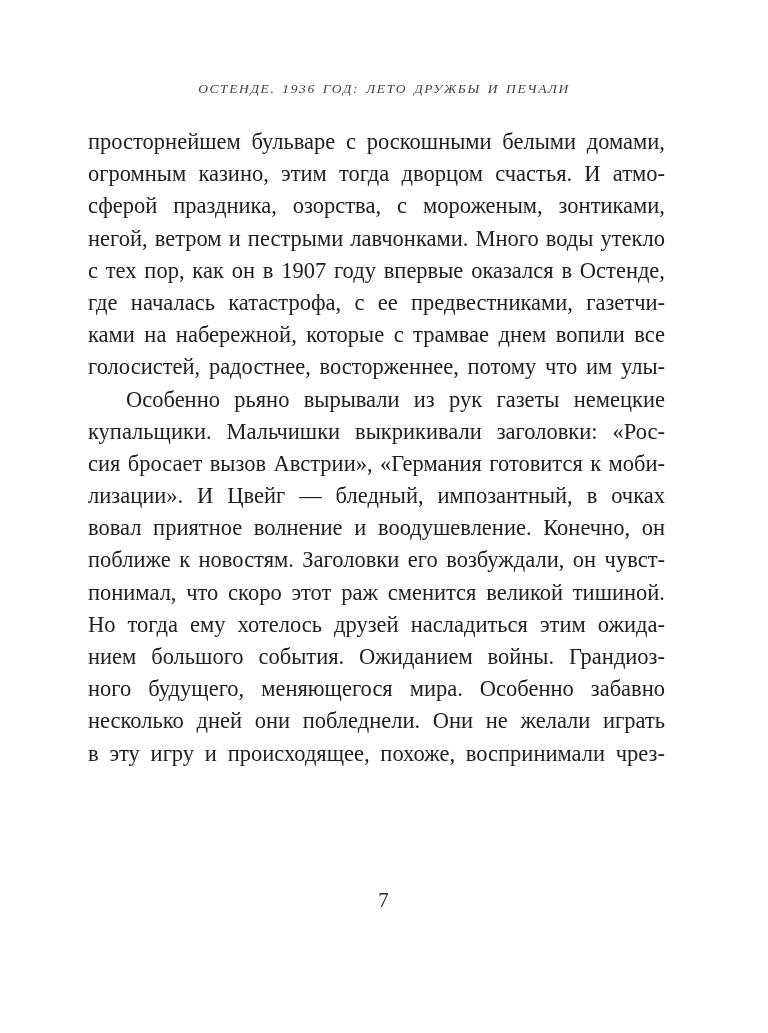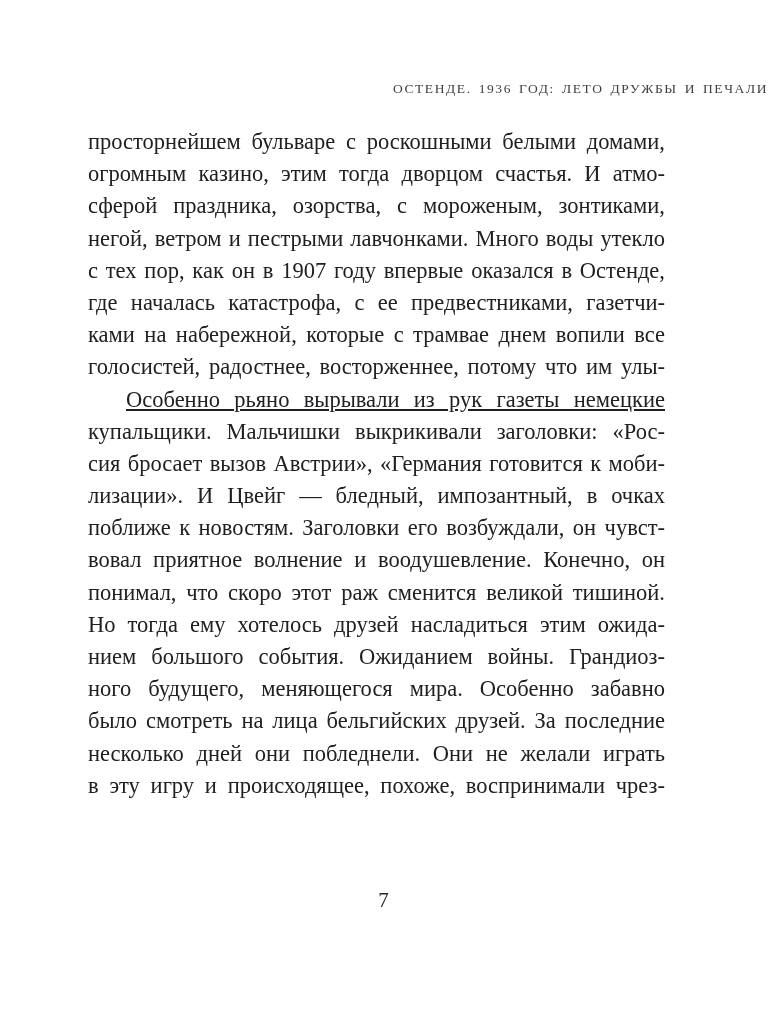--- a/index.html
+++ b/index.html
@@ -13,25 +13,26 @@
     height: 1033px;
     overflow: hidden;
     background: var(--bg, #ffffff);
     font-family: "Liberation Serif", serif;
   }
   .running-header {
     position: absolute;
     top: 81px;
     left: 0;
     width: 768px;
-    text-align: right;
+    text-align: center;
     font-size: 13.5px;
     letter-spacing: 1.6px;
     word-spacing: 2px;
     color: var(--header-color, #3f4044);
+    font-style: italic;
   }
   .text-block {
     position: absolute;
     top: 126px;
     left: 88px;
     width: 577px;
     font-size: 22.5px;
     color: var(--body-color, #202024);
   }
   .line {
@@ -39,21 +40,20 @@
     line-height: 32.2px;
     text-align: justify;
     text-align-last: justify;
     white-space: normal;
   }
   .line.para-end {
     text-align-last: left;
   }
   .line.indent {
     text-indent: 38px;
-    text-decoration: underline;
   }
   .page-number {
     position: absolute;
     top: 888px;
     left: 95px;
     width: 577px;
     text-align: center;
     font-size: 21px;
     color: var(--pagenum-color, #27272b);
   }
@@ -70,25 +70,24 @@
       <div class="line">сферой праздника, озорства, с мороженым, зонтиками,</div>
       <div class="line">негой, ветром и пестрыми лавчонками. Много воды утекло</div>
       <div class="line">с тех пор, как он в 1907 году впервые оказался в Остенде,</div>
       <div class="line">где началась катастрофа, с ее предвестниками, газетчи-</div>
       <div class="line">ками на набережной, которые с трамвае днем вопили все</div>
       <div class="line">голосистей, радостнее, восторженнее, потому что им улы-</div>
       <div class="line indent">Особенно рьяно вырывали из рук газеты немецкие</div>
       <div class="line">купальщики. Мальчишки выкрикивали заголовки: «Рос-</div>
       <div class="line">сия бросает вызов Австрии», «Германия готовится к моби-</div>
       <div class="line">лизации». И Цвейг — бледный, импозантный, в очках</div>
+      <div class="line">вовал приятное волнение и воодушевление. Конечно, он</div>
       <div class="line">поближе к новостям. Заголовки его возбуждали, он чувст-</div>
-      <div class="line">вовал приятное волнение и воодушевление. Конечно, он</div>
       <div class="line">понимал, что скоро этот раж сменится великой тишиной.</div>
       <div class="line">Но тогда ему хотелось друзей насладиться этим ожида-</div>
       <div class="line">нием большого события. Ожиданием войны. Грандиоз-</div>
       <div class="line">ного будущего, меняющегося мира. Особенно забавно</div>
-      <div class="line">было смотреть на лица бельгийских друзей. За последние</div>
       <div class="line">несколько дней они побледнели. Они не желали играть</div>
       <div class="line">в эту игру и происходящее, похоже, воспринимали чрез-</div>
     </div>
 
   <div class="page-number">7</div>
 </div>
 
 </body></html>

